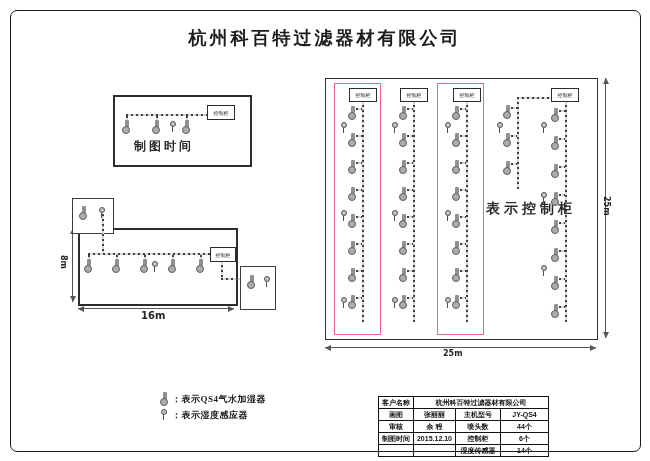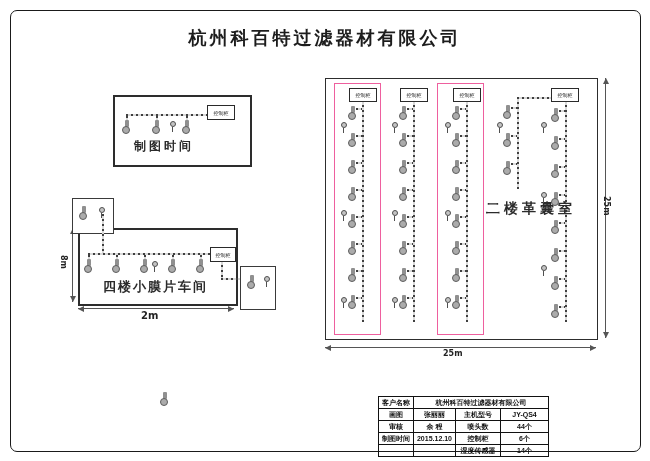--- a/index.html
+++ b/index.html
@@ -66,39 +66,45 @@
 <div id="canvas">
 
   <div class="page-border"></div>
 
   <div class="title">杭州科百特过滤器材有限公司</div>
 
   <div class="room" style="left:113px;top:95px;width:135px;height:68px;"></div>
   <div class="room-label" style="left:134px;top:138px;font-size:12px;letter-spacing:3px;">制图时间</div>
 
   <div class="room" style="left:78px;top:228px;width:156px;height:74px;"></div>
-  <div class="room-label" style="left:103px;top:278px;font-size:13px;letter-spacing:2px;">四楼小膜片车间</div>
   <div class="dim-h" style="left:78px;top:308px;width:156px;"></div>
-  <div class="dim-label" style="left:141px;top:310px;font-size:10px;">2m</div>
+  <div class="dim-label" style="left:141px;top:310px;font-size:10px;">16m</div>
   <div class="dim-v" style="left:72px;top:228px;height:74px;"></div>
   <div class="dim-label dim-label-v" style="left:68px;top:255px;font-size:8px;">8m</div>
 
   <div class="room-thin" style="left:325px;top:78px;width:271px;height:260px;"></div>
-  <div class="room-label" style="left:486px;top:200px;font-size:14px;letter-spacing:4px;">二楼革囊室</div>
+  <div class="room-label" style="left:486px;top:200px;font-size:14px;letter-spacing:4px;">表示控制柜</div>
   <div class="dim-v" style="left:605px;top:78px;height:260px;"></div>
   <div class="dim-label dim-label-v" style="left:611px;top:196px;font-size:8px;">25m</div>
   <div class="dim-h" style="left:325px;top:347px;width:271px;"></div>
   <div class="dim-label" style="left:443px;top:349px;font-size:8px;">25m</div>
 
 
   <div class="legend">
     <div class="legend-row">
       <div class="legend-icon-slot">
           <div class="nozzle"></div>
         </div>
+      <div class="legend-text">：表示QS4气水加湿器</div>
+    </div>
+    <div class="legend-row">
+      <div class="legend-icon-slot">
+          <div class="sensor"></div>
+        </div>
+      <div class="legend-text">：表示湿度感应器</div>
     </div>
   </div>
 
   <table class="tblock">
     <colgroup>
         <col style="width:35px">
         <col style="width:42px">
         <col style="width:45px">
         <col style="width:48px">
       </colgroup>

